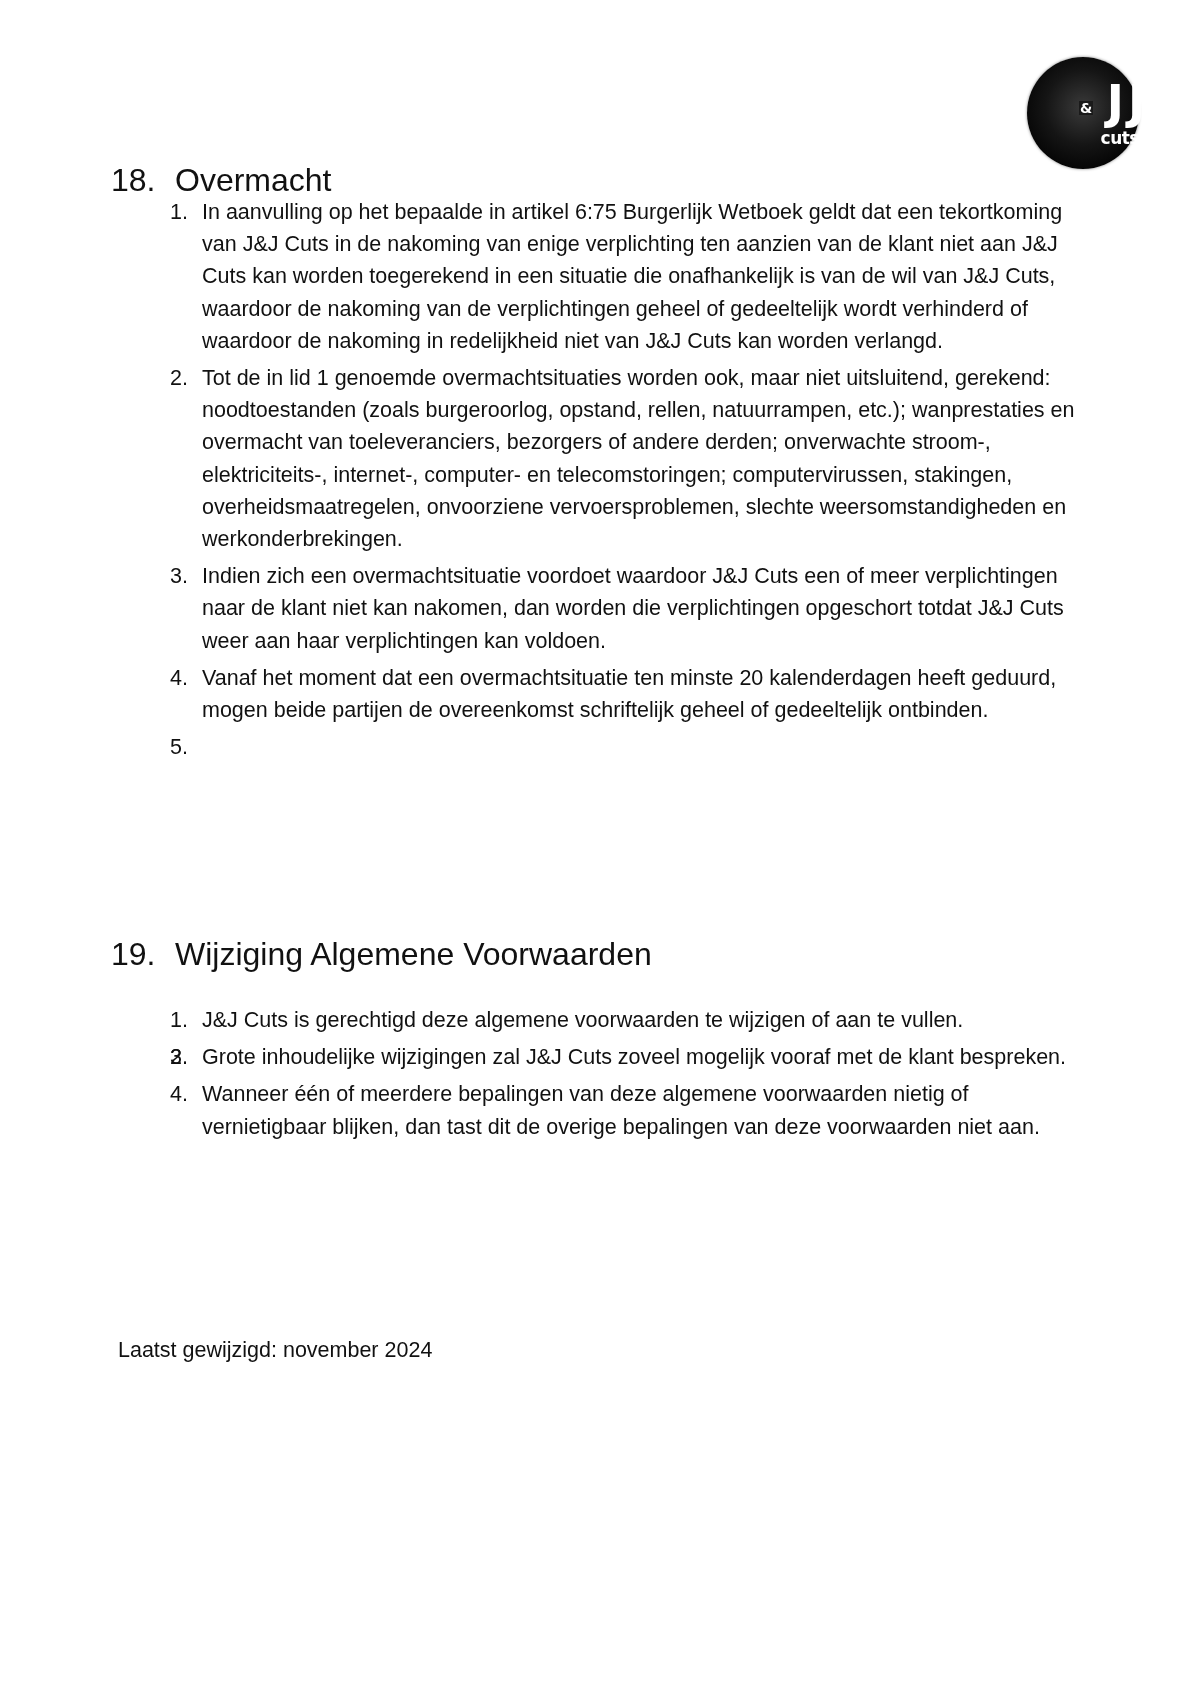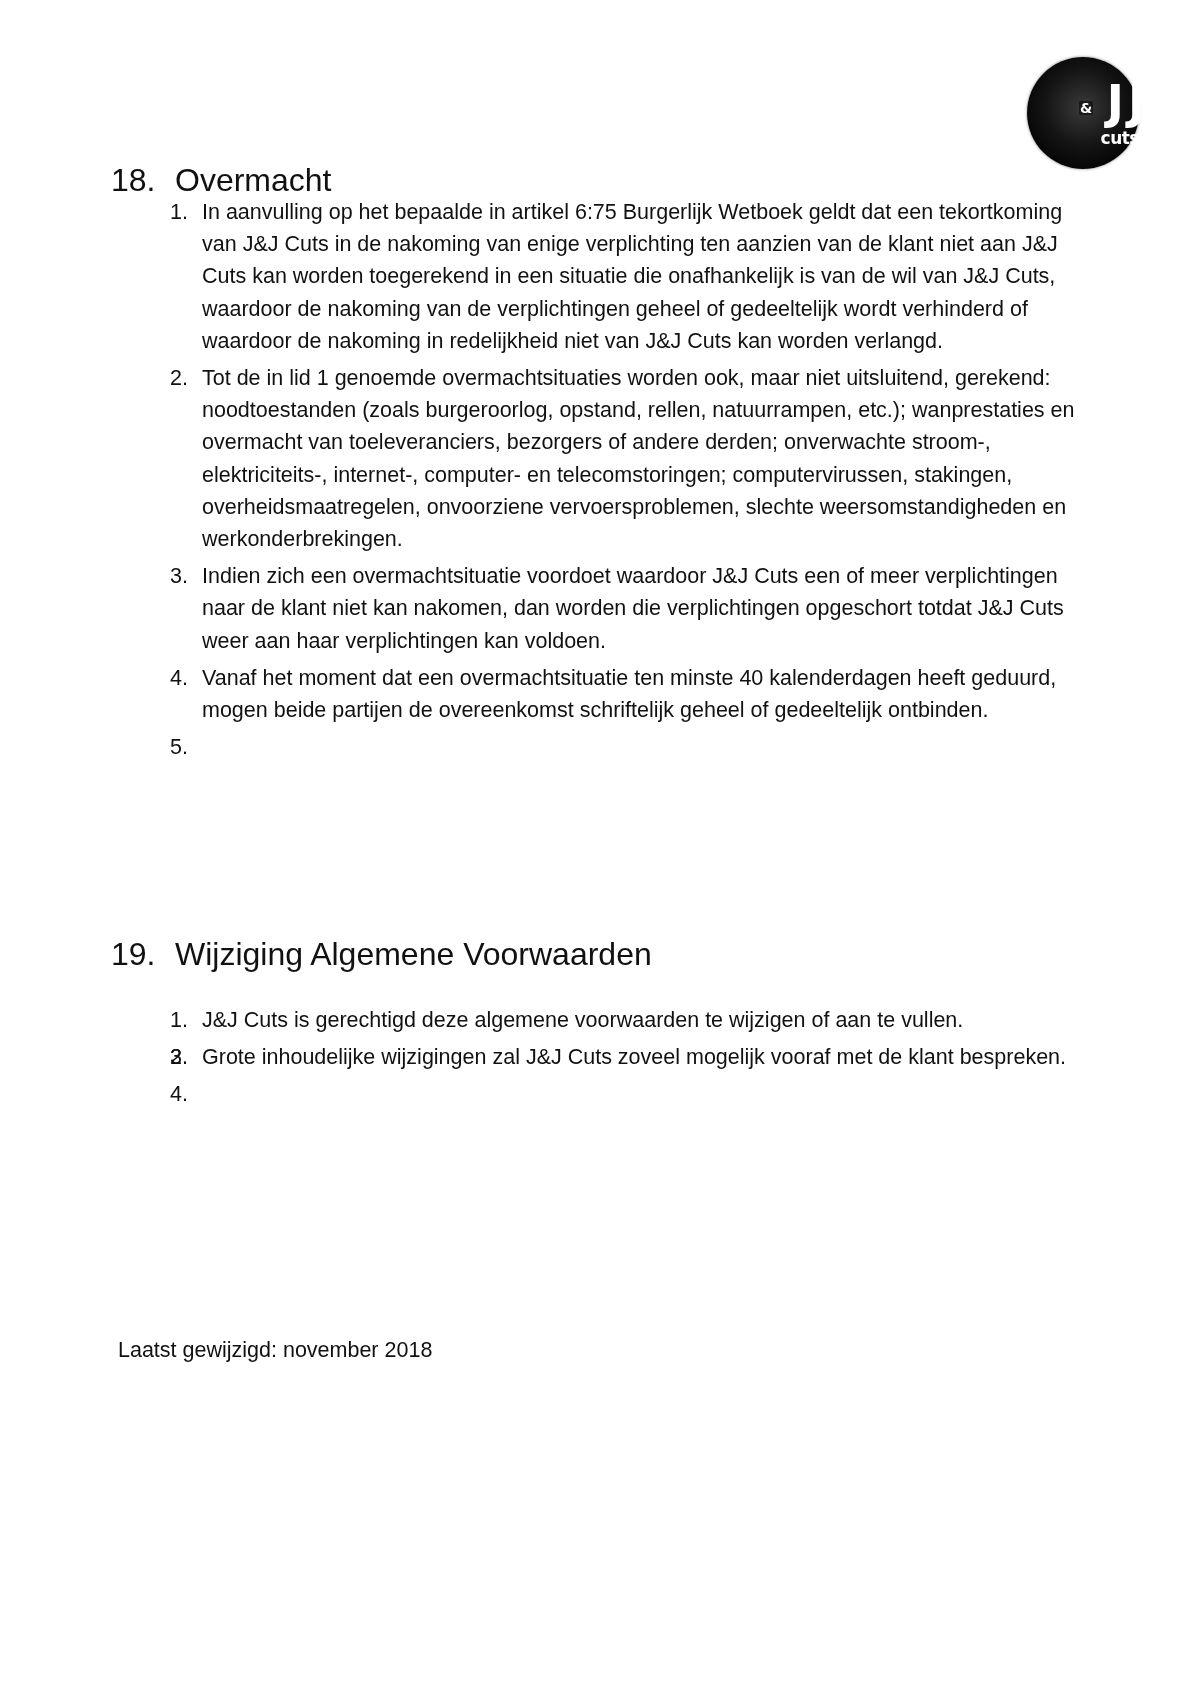--- a/index.html
+++ b/index.html
@@ -52,27 +52,27 @@
   <div class="cuts">cuts</div>
 </div>
 
 <h2 class="section-title" style="top:148px;">
   <span class="num">18.</span><span>Overmacht</span>
 </h2>
 <ol class="items" style="top:196px;">
   <li><span class="n">1.</span><span>In aanvulling op het bepaalde in artikel 6:75 Burgerlijk Wetboek geldt dat een tekortkoming van J&amp;J Cuts in de nakoming van enige verplichting ten aanzien van de klant niet aan J&amp;J Cuts kan worden toegerekend in een situatie die onafhankelijk is van de wil van J&amp;J Cuts, waardoor de nakoming van de verplichtingen geheel of gedeeltelijk wordt verhinderd of waardoor de nakoming in redelijkheid niet van J&amp;J Cuts kan worden verlangd.</span></li>
   <li><span class="n">2.</span><span>Tot de in lid 1 genoemde overmachtsituaties worden ook, maar niet uitsluitend, gerekend: noodtoestanden (zoals burgeroorlog, opstand, rellen, natuurrampen, etc.); wanprestaties en overmacht van toeleveranciers, bezorgers of andere derden; onverwachte stroom-, elektriciteits-, internet-, computer- en telecomstoringen; computervirussen, stakingen, overheidsmaatregelen, onvoorziene vervoersproblemen, slechte weersomstandigheden en werkonderbrekingen.</span></li>
   <li><span class="n">3.</span><span>Indien zich een overmachtsituatie voordoet waardoor J&amp;J Cuts een of meer verplichtingen naar de klant niet kan nakomen, dan worden die verplichtingen opgeschort totdat J&amp;J Cuts weer aan haar verplichtingen kan voldoen.</span></li>
-  <li><span class="n">4.</span><span>Vanaf het moment dat een overmachtsituatie ten minste 40 kalenderdagen heeft geduurd, mogen beide partijen de overeenkomst schriftelijk geheel of gedeeltelijk ontbinden.</span></li>
+  <li><span class="n">4.</span><span>Vanaf het moment dat een overmachtsituatie ten minste 20 kalenderdagen heeft geduurd, mogen beide partijen de overeenkomst schriftelijk geheel of gedeeltelijk ontbinden.</span></li>
   <li><span class="n">5.</span></li>
 </ol>
 
 <h2 class="section-title" style="top:922px;">
   <span class="num">19.</span><span>Wijziging Algemene Voorwaarden</span>
 </h2>
 <ol class="items" style="top:1004px;">
   <li><span class="n">1.</span><span>J&amp;J Cuts is gerechtigd deze algemene voorwaarden te wijzigen of aan te vullen.</span></li>
   <li><span class="n">2.</span></li>
   <li><span class="n">3.</span><span>Grote inhoudelijke wijzigingen zal J&amp;J Cuts zoveel mogelijk vooraf met de klant bespreken.</span></li>
-  <li><span class="n">4.</span></li>
+  <li><span class="n">4.</span><span>Wanneer één of meerdere bepalingen van deze algemene voorwaarden nietig of vernietigbaar blijken, dan tast dit de overige bepalingen van deze voorwaarden niet aan.</span></li>
 </ol>
 
-<div class="footer-note">Laatst gewijzigd: november 2018</div>
+<div class="footer-note">Laatst gewijzigd: november 2024</div>
 
 </body></html>

